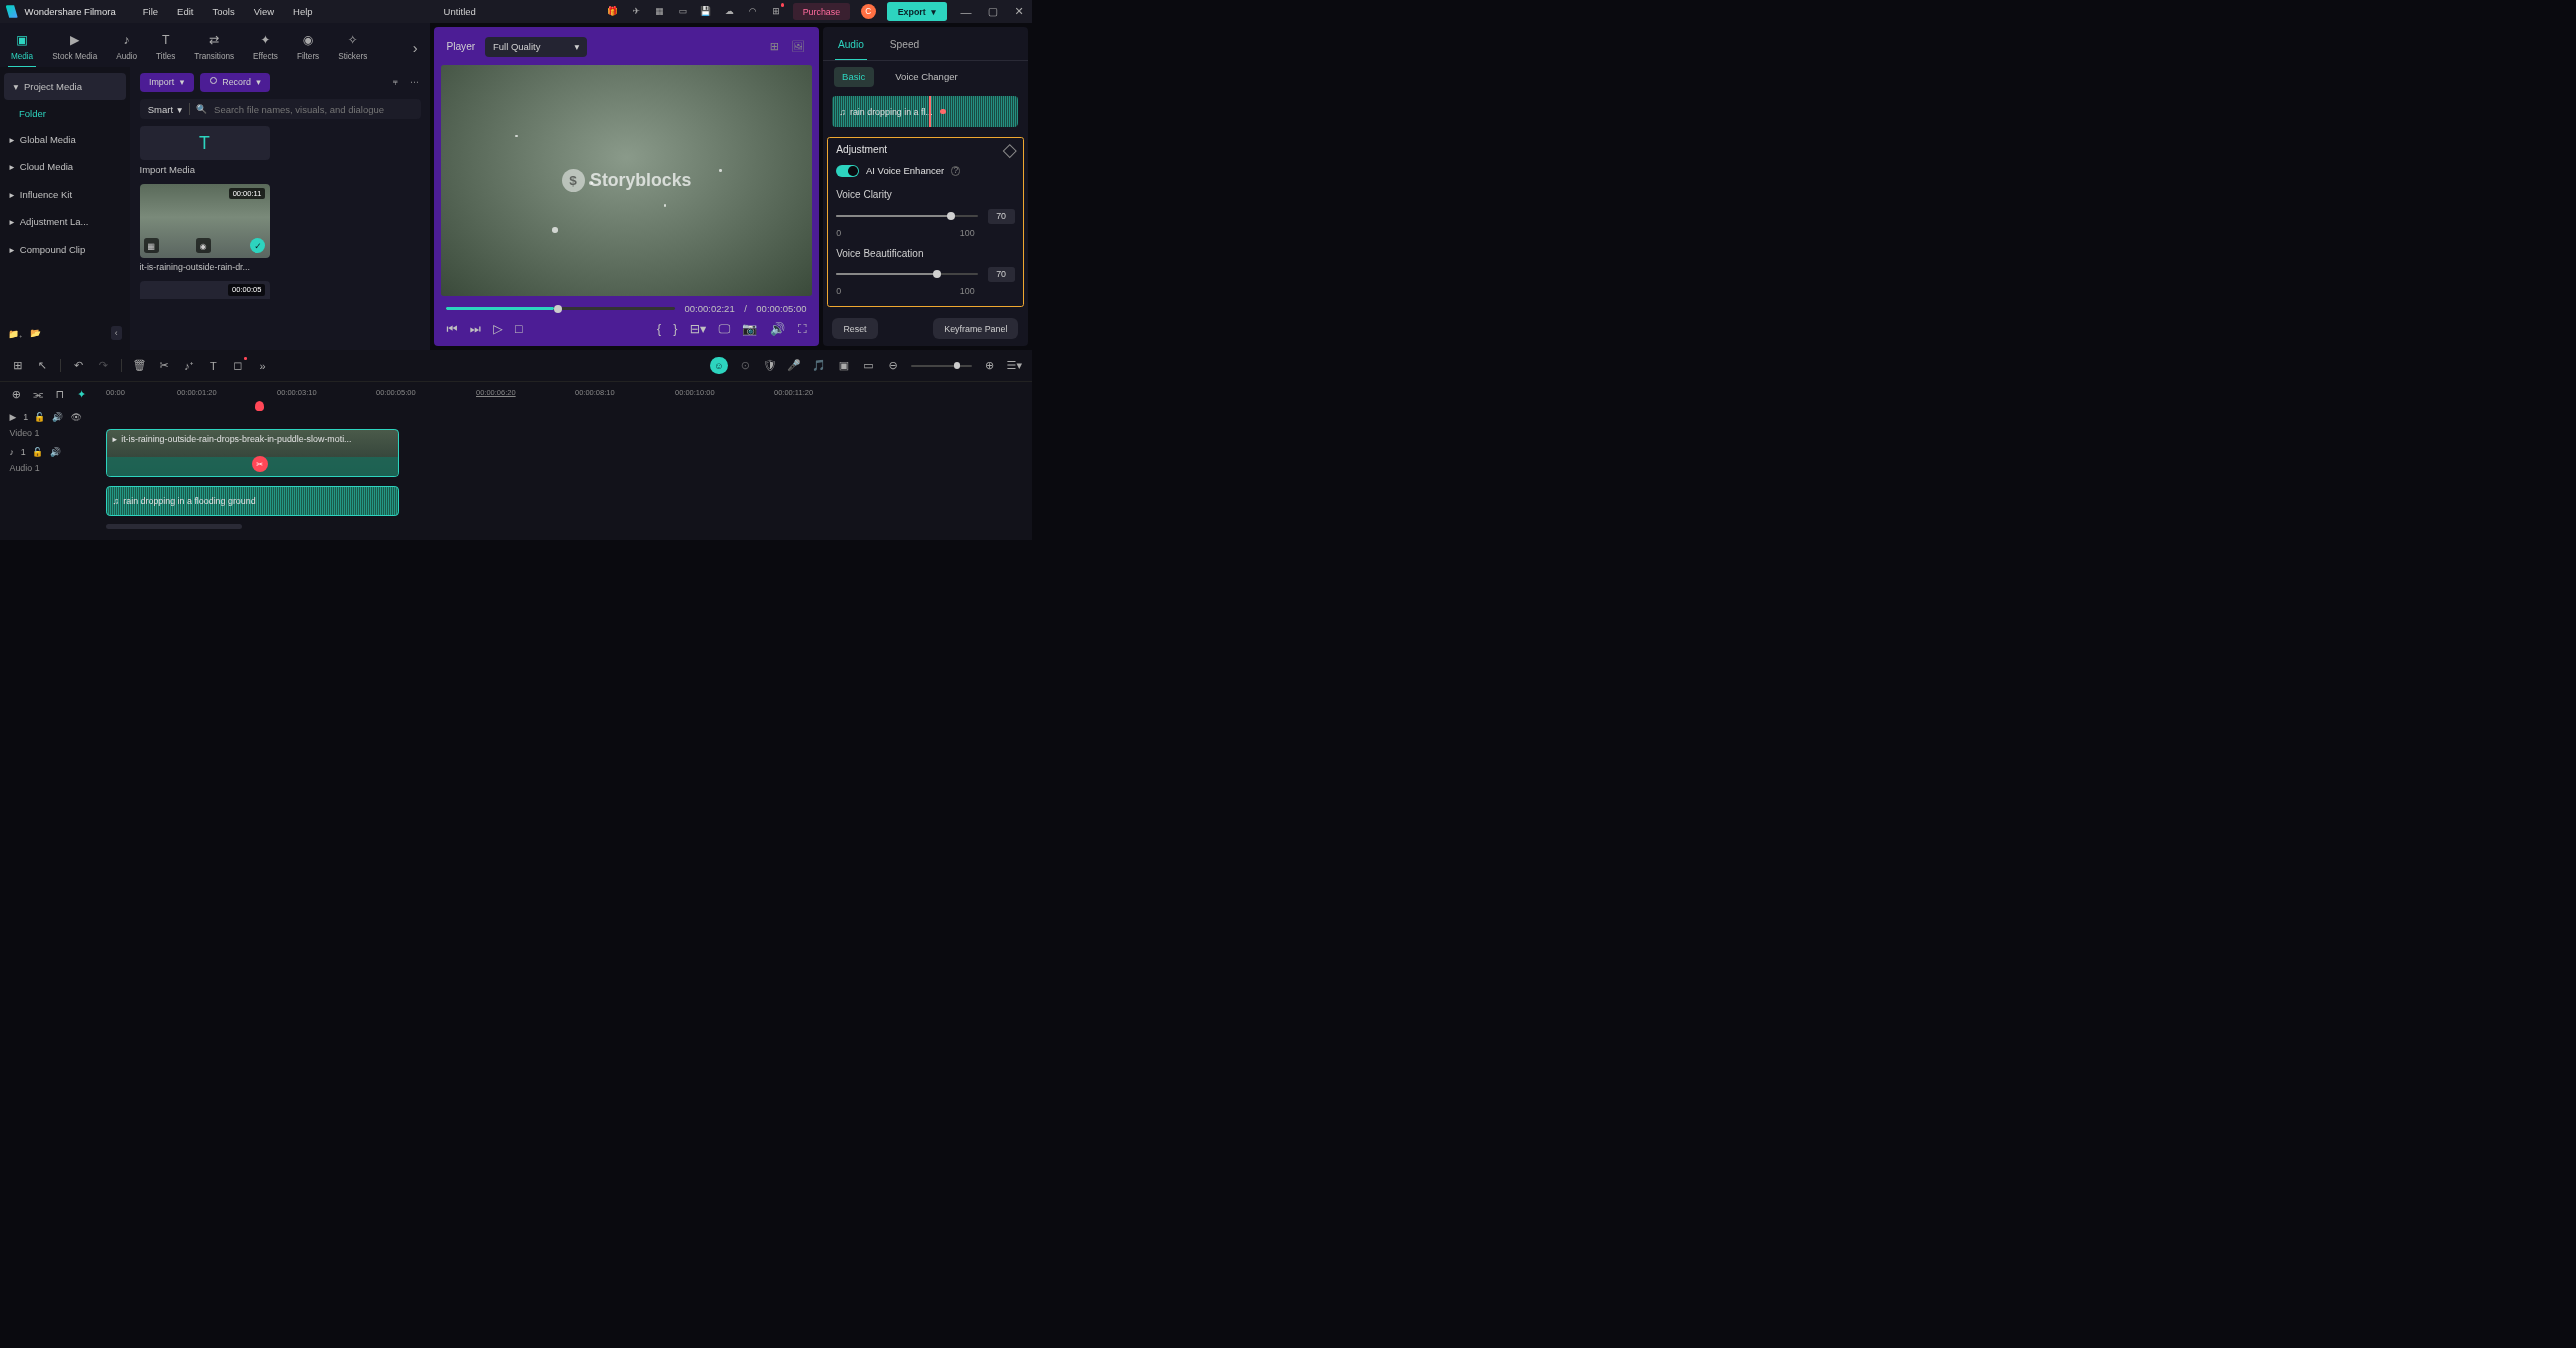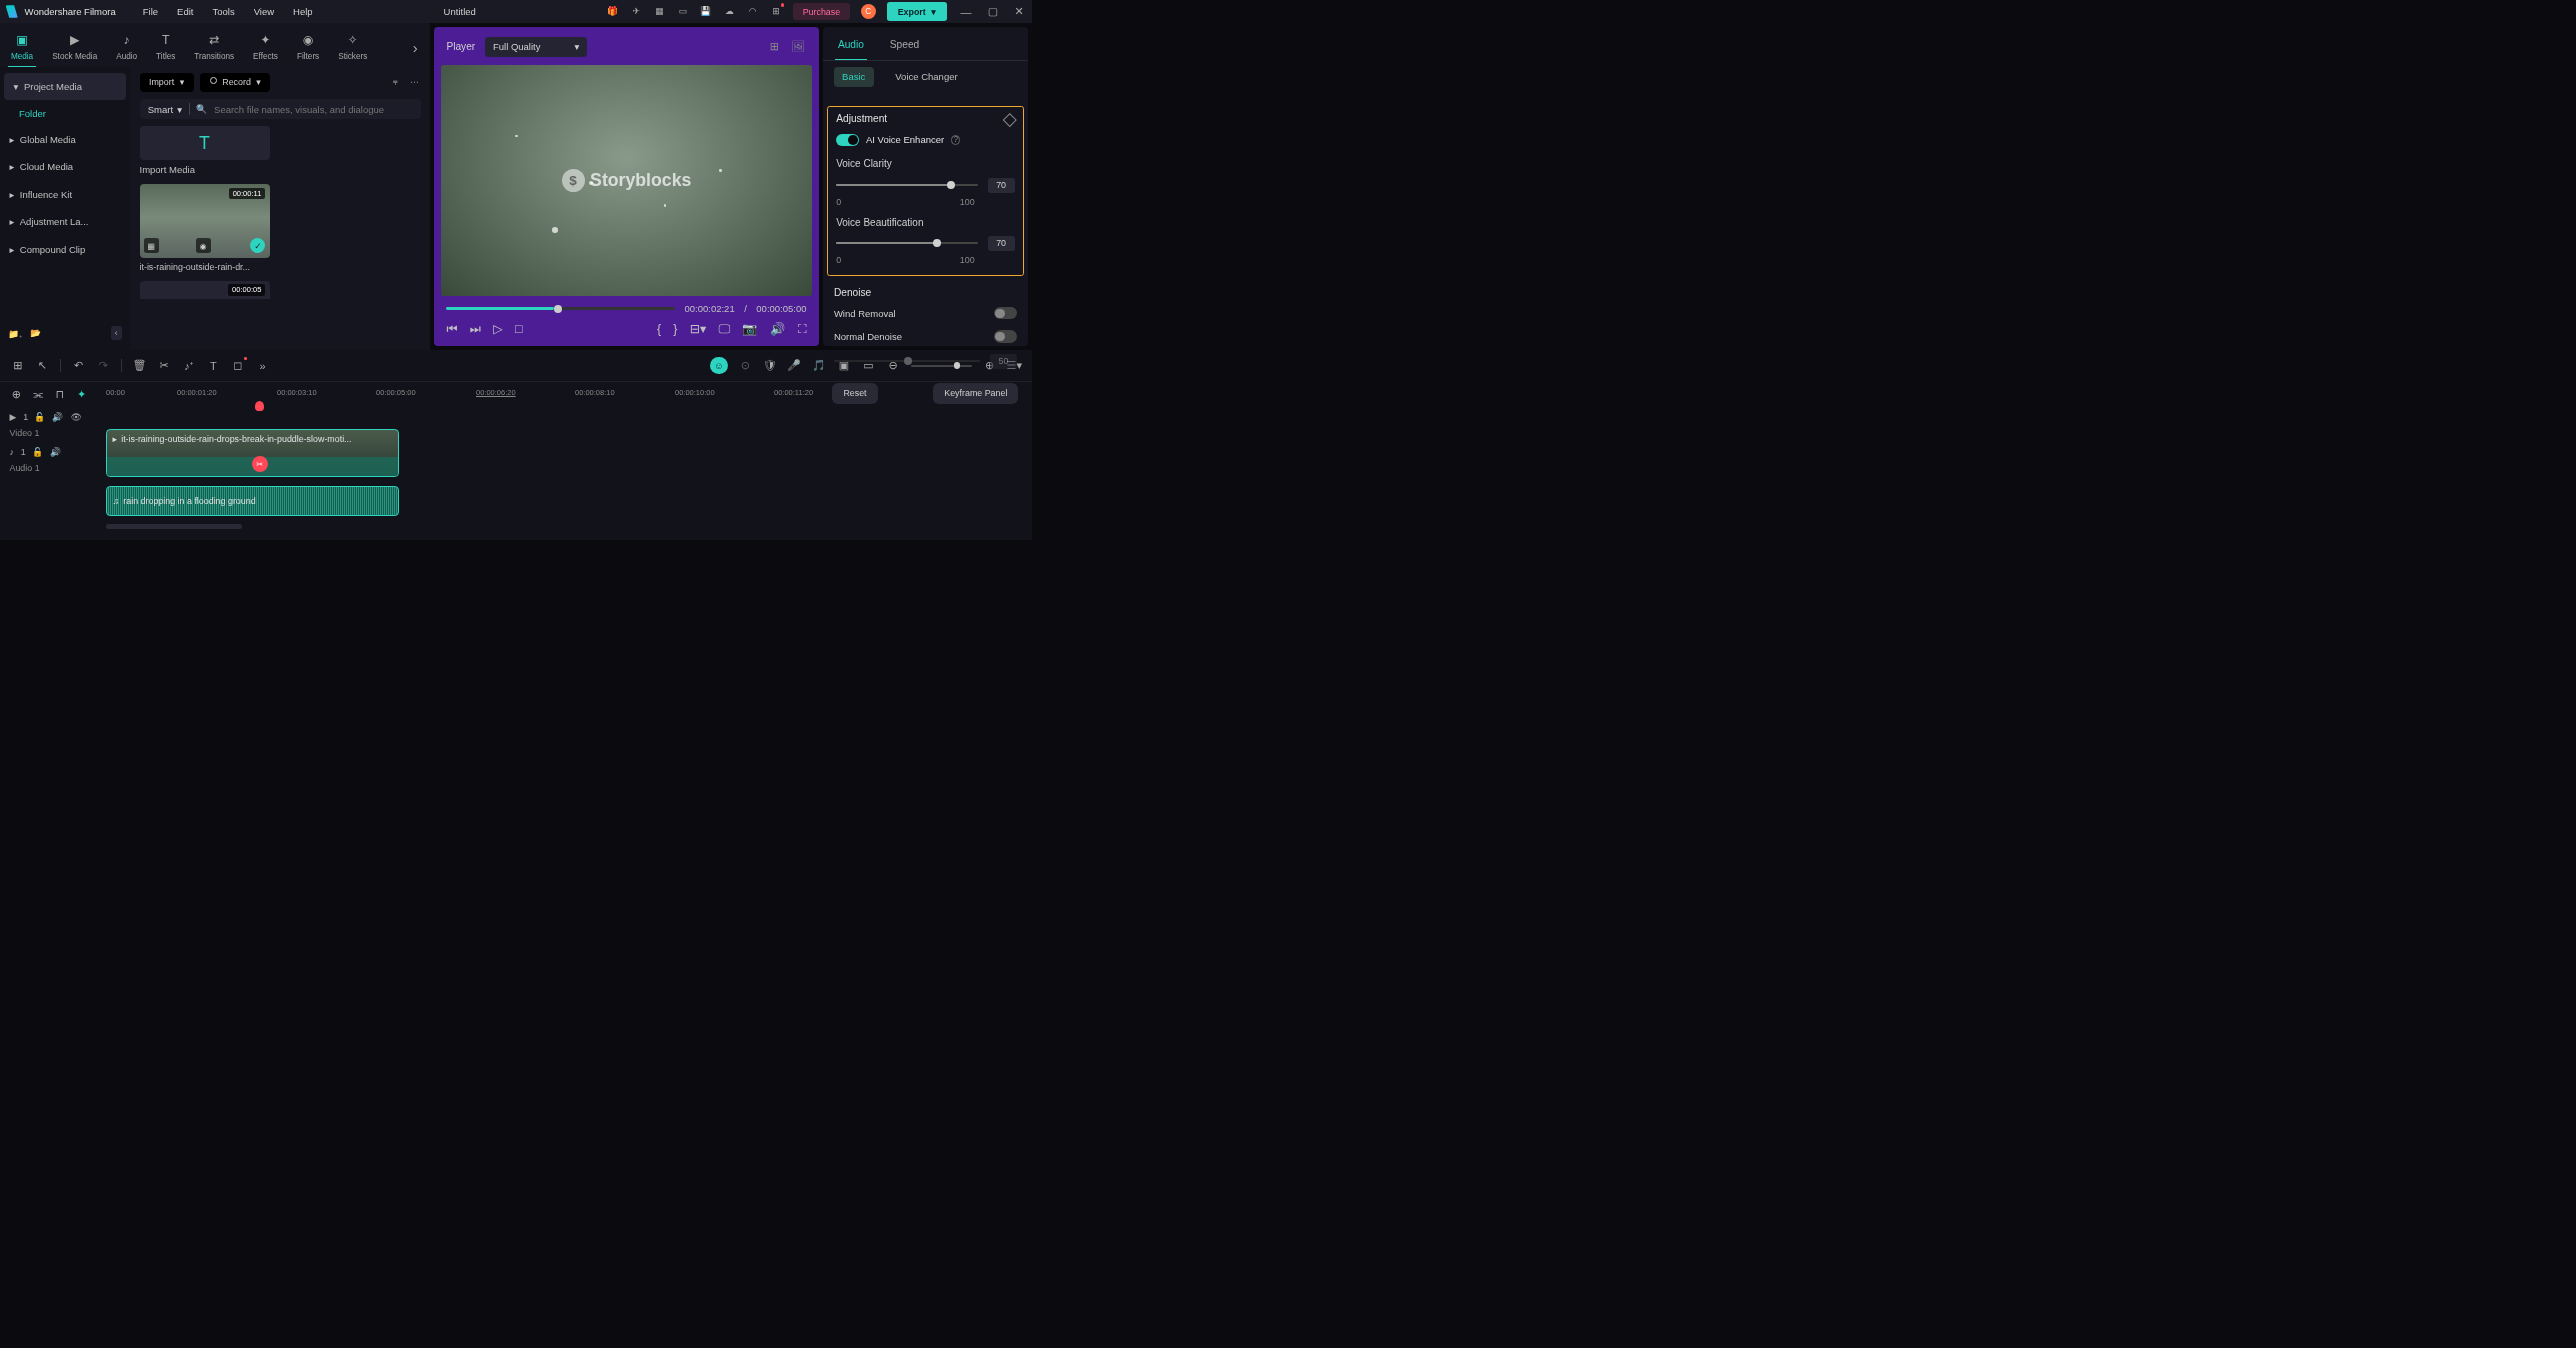--- a/index.html
+++ b/index.html
@@ -29,21 +29,21 @@
 .left-body { display: flex; flex: 1; overflow: hidden; }
 .sidebar { width: 130px; background: #12121a; padding: 4.1px 0; display: flex; flex-direction: column; }
 .sidebar-item { padding: 8.2px 9.5px; color: #c0c0c0; cursor: pointer; display: flex; align-items: center; gap: 5.5px; font-size: 9.5px; }
 .sidebar-item.hl { background: #242432; border-radius: 4.1px; margin: 1.4px 4.1px; }
 .sidebar-folder { color: #2dd4bf; padding: 6.8px 19px; font-size: 9.5px; }
 .sidebar-bottom { margin-top: auto; display: flex; gap: 8.2px; padding: 5.5px 8.2px; align-items: center; }
 .sidebar-collapse { margin-left: auto; background: #242432; border-radius: 2.7px; padding: 2px 4.1px; color: #aaa; cursor: pointer; }
 
 .media-area { flex: 1; padding: 5.5px 9.5px; display: flex; flex-direction: column; overflow: hidden; }
 .media-toolbar { display: flex; gap: 6.8px; align-items: center; margin-bottom: 6.8px; }
-.dd-btn { background: #000000; color: #d0d0d0; padding: 4.8px 9.5px; border-radius: 4.1px; border: none; cursor: pointer; display: flex; align-items: flex-start; gap: 5.5px; font-size: 8.9px; }
+.dd-btn { background: #4c1d95; color: #d0d0d0; padding: 4.8px 9.5px; border-radius: 4.1px; border: none; cursor: pointer; display: flex; align-items: flex-start; gap: 5.5px; font-size: 8.9px; }
 .rec-dot { width: 6.8px; height: 6.8px; border-radius: 50%; border: 1.4px solid #d0d0d0; }
 .media-toolbar .sp { flex: 1; }
 .search-row { display: flex; align-items: center; gap: 6.8px; margin-bottom: 6.8px; background: #1c1c28; border-radius: 4.1px; padding: 4.1px 8.2px; }
 .smart-btn { color: #d0d0d0; cursor: pointer; display: flex; align-items: center; gap: 4.1px; font-size: 9.5px; }
 .search-input { background: transparent; border: none; color: #aaa; flex: 1; font-size: 9.5px; outline: none; }
 .divider-v { width: 0.7px; height: 12.3px; background: #444; }
 
 .media-grid { flex: 1; overflow: hidden; }
 .import-tile { width: 130px; height: 34px; background: #242432; border-radius: 4.1px; display: flex; align-items: center; justify-content: center; color: #2dd4bf; font-size: 17.7px; margin-bottom: 4.1px; cursor: pointer; }
 .import-label { color: #c0c0c0; font-size: 9.5px; margin-bottom: 8.2px; }
@@ -400,41 +400,20 @@
             </div>
           <div class="slider-val">70</div>
         </div>
         <div class="slider-minmax">
             <span>0</span>
             <span>100</span>
           </div>
       </div>
     </div>
 
-    <div class="rp-section">
-      <div class="rp-section-title">Denoise</div>
-      <div class="rp-toggle-row">
-        <div class="rp-toggle-label">Wind Removal</div>
-        <div class="toggle-sw off">
-            <div class="toggle-knob"></div>
-          </div>
-      </div>
-      <div class="rp-toggle-row">
-        <div class="rp-toggle-label">Normal Denoise</div>
-        <div class="toggle-sw off">
-            <div class="toggle-knob"></div>
-          </div>
-      </div>
-      <div class="slider-row disabled-slider">
-        <div class="slider-track">
-            <div class="slider-knob" style="left:48%;"></div>
-          </div>
-        <div class="slider-val" style="opacity:0.5;">50</div>
-      </div>
-    </div>
 
     <div class="rp-footer">
       <button class="rp-btn">Reset</button>
       <button class="rp-btn">Keyframe Panel</button>
     </div>
   </div>
 </div>
 
 <div class="timeline-panel">
   <div class="tl-toolbar">

